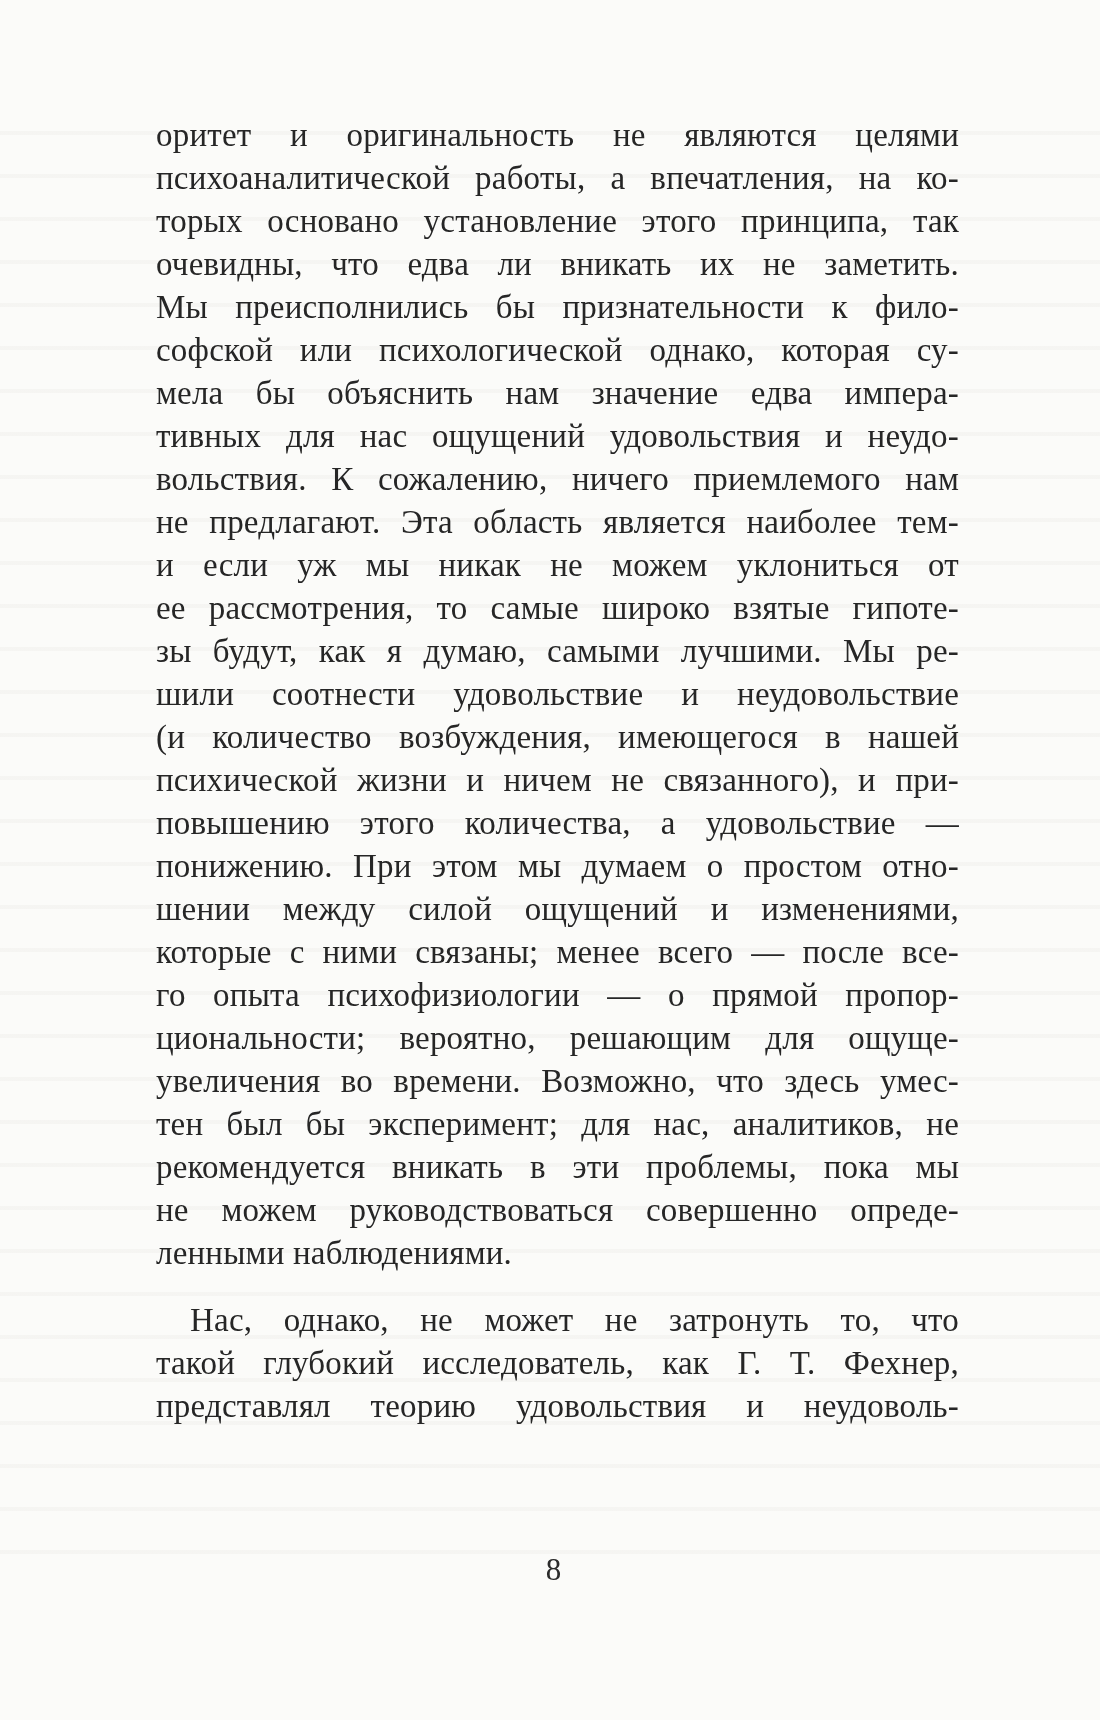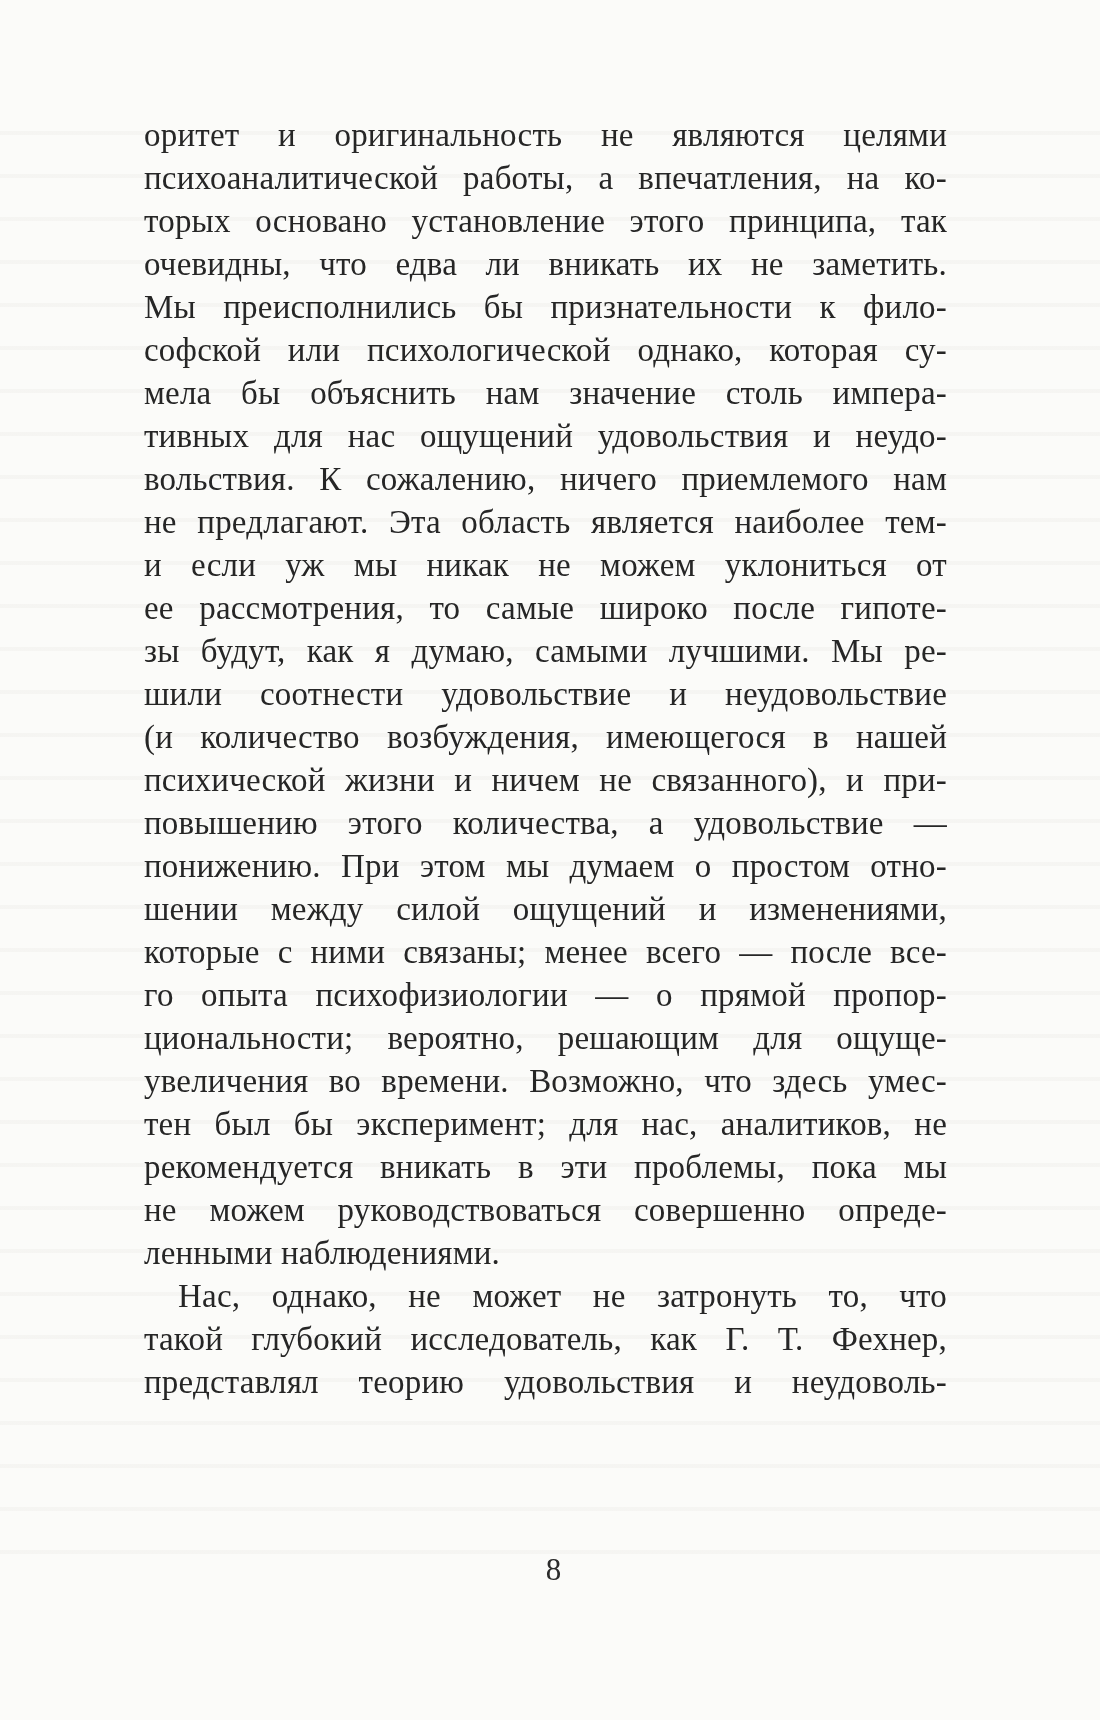--- a/index.html
+++ b/index.html
@@ -32,38 +32,39 @@
       rgba(0,0,0,0) 43px
     );
     pointer-events: none;
   }
   .page {
     position: absolute;
     inset: 0;
   }
   .text-block {
     position: absolute;
-    left: 144px;
+    left: 156px;
     top: 114px;
     width: 803px;
     font-size: 33px;
     line-height: 43px;
     letter-spacing: 0.2px;
   }
   .line {
     text-align: justify;
     text-align-last: justify;
     height: 43px;
     overflow: visible;
   }
   .line.last-left {
     text-align-last: left;
   }
   .line.indent {
     padding-left: 34px;
+    margin-top: 24px;
   }
   .page-number {
     position: absolute;
     left: 152px;
     width: 803px;
     top: 1552px;
     text-align: center;
     font-size: 31px;
     color: #2b2b2b;
   }
@@ -74,26 +75,26 @@
 <div class="scan-texture"></div>
 
 <main class="page">
   <section class="text-block">
       <div class="line">оритет и оригинальность не являются целями</div>
       <div class="line">психоаналитической работы, а впечатления, на ко-</div>
       <div class="line">торых основано установление этого принципа, так</div>
       <div class="line">очевидны, что едва ли вникать их не заметить.</div>
       <div class="line">Мы преисполнились бы признательности к фило-</div>
       <div class="line">софской или психологической однако, которая су-</div>
-      <div class="line">мела бы объяснить нам значение столь импера-</div>
+      <div class="line">мела бы объяснить нам значение едва импера-</div>
       <div class="line">тивных для нас ощущений удовольствия и неудо-</div>
       <div class="line">вольствия. К сожалению, ничего приемлемого нам</div>
       <div class="line">не предлагают. Эта область является наиболее тем-</div>
       <div class="line">и если уж мы никак не можем уклониться от</div>
-      <div class="line">ее рассмотрения, то самые широко после гипоте-</div>
+      <div class="line">ее рассмотрения, то самые широко взятые гипоте-</div>
       <div class="line">зы будут, как я думаю, самыми лучшими. Мы ре-</div>
       <div class="line">шили соотнести удовольствие и неудовольствие</div>
       <div class="line">(и количество возбуждения, имеющегося в нашей</div>
       <div class="line">психической жизни и ничем не связанного), и при-</div>
       <div class="line">повышению этого количества, а удовольствие —</div>
       <div class="line">понижению. При этом мы думаем о простом отно-</div>
       <div class="line">шении между силой ощущений и изменениями,</div>
       <div class="line">которые с ними связаны; менее всего — после все-</div>
       <div class="line">го опыта психофизиологии — о прямой пропор-</div>
       <div class="line">циональности; вероятно, решающим для ощуще-</div>

